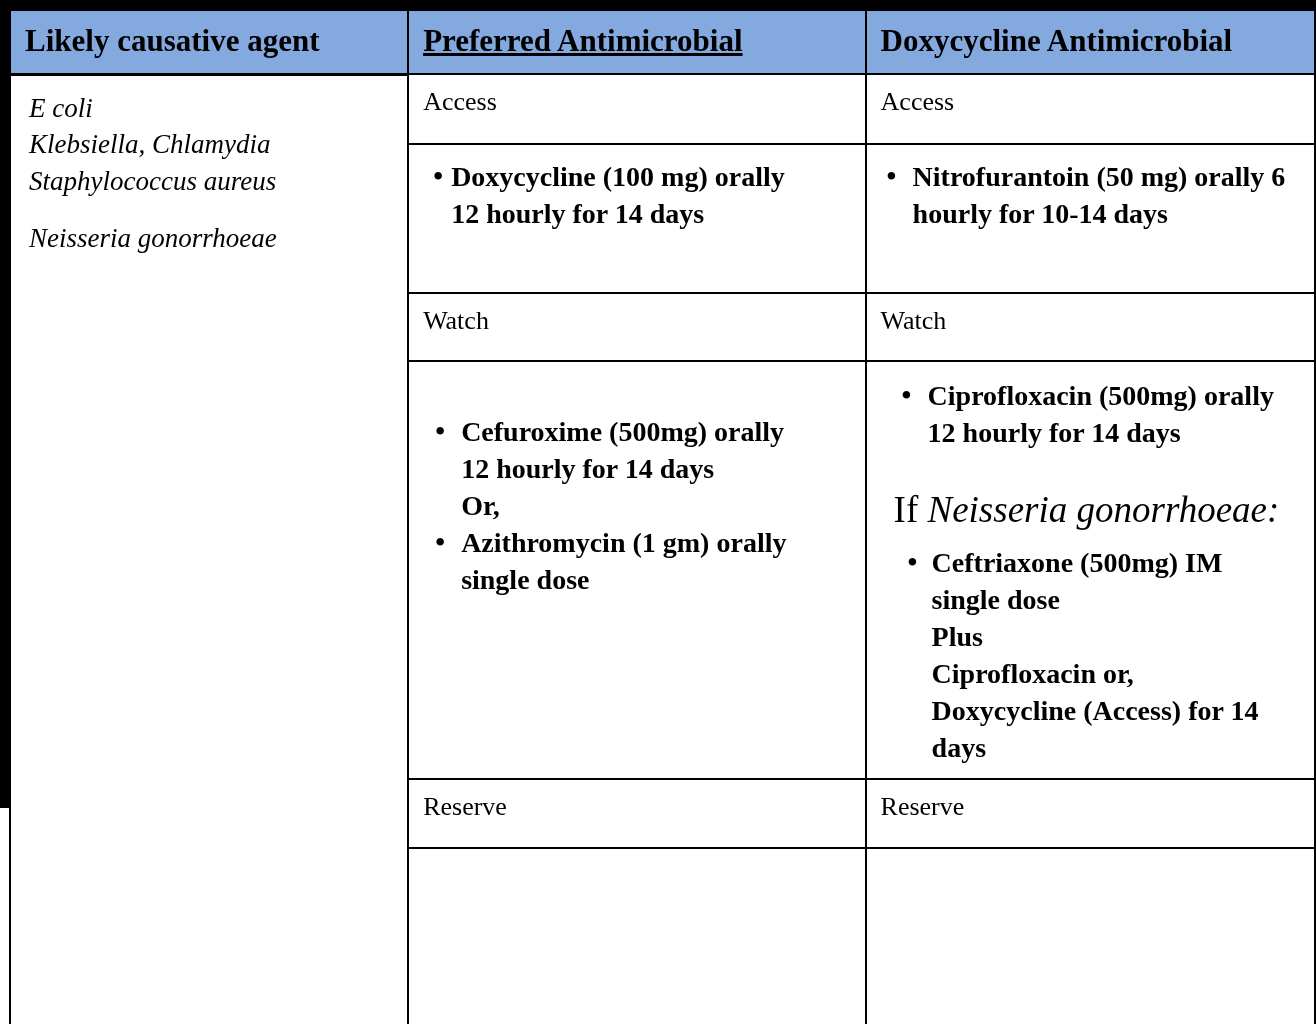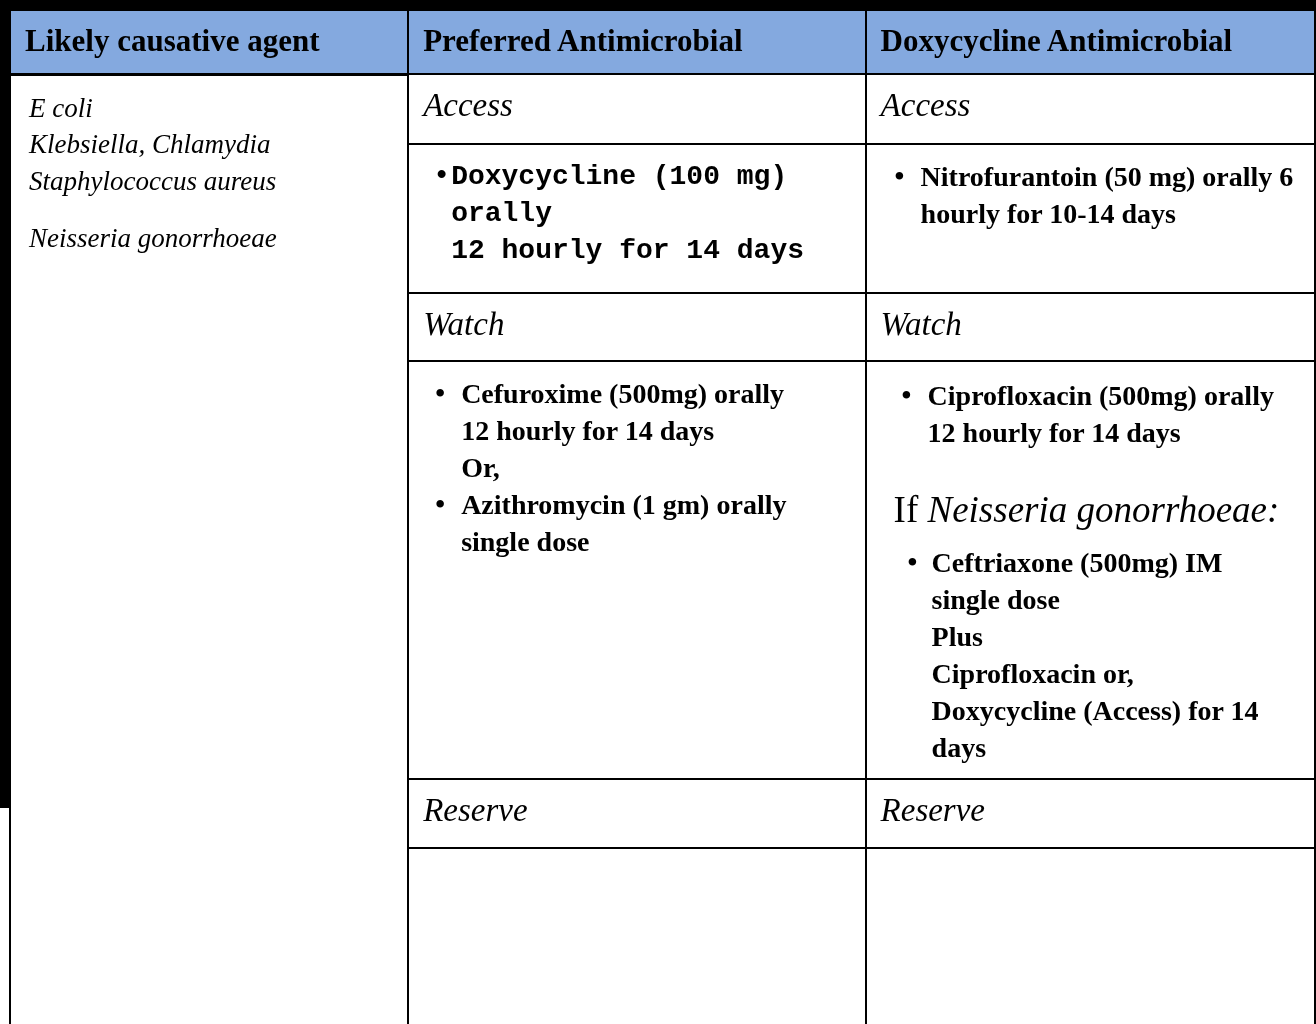--- a/index.html
+++ b/index.html
@@ -43,21 +43,21 @@
     font-weight: bold;
     font-size: 31px;
     text-align: left;
     vertical-align: middle;
     padding: 8px 0 10px 14px;
     height: 64px;
     box-sizing: border-box;
     letter-spacing: 0px;
   }
   thead th.col-agent  { width: 396px; }
-  thead th.col-pref   { width: 455px; }
+  thead th.col-pref   { width: 455px; text-decoration: underline; }
   thead th.col-alt    { width: 447px; }
 
   
   td {
     border: 2px solid #000;
     vertical-align: top;
     background: #ffffff;
     padding: 0;
   }
   td.agent-cell {
@@ -75,22 +75,21 @@
   
   .organism-list {
     font-style: italic;
     font-size: 27px;
     line-height: 1.37;
     white-space: pre-line;
   }
   .spacer-line { display: block; height: 20px; }
 
   .tier-label {
-    font-style: italic;
-    font-size: 33px;
+    font-size: 26px;
     line-height: 1.2;
   }
 
   .rx-list {
     list-style: none;
     margin: 0;
     padding: 0;
     font-weight: bold;
     font-size: 28px;
     line-height: 1.32;
@@ -103,21 +102,21 @@
   }
   .rx-list li::before {
     content: "\2022";
     position: absolute;
     left: 8px;
     top: -1px;
     font-size: 28px;
     line-height: 1.32;
   }
   
-  .rx-list.tight li { padding-left: 24px; font-family: Liberation Mono, monospace; }
+  .rx-list.tight li { padding-left: 24px; }
   .rx-list.tight li::before { left: 6px; }
 
   .rx-list.indent-sub li { padding-left: 38px; }
   .rx-list.indent-sub li::before { left: 14px; }
 
   .cond-line {
     font-weight: normal;
     font-size: 37px;
     line-height: 1.32;
     margin: 34px 0 10px 0;
@@ -161,41 +160,41 @@
       <tr>
         <td style="height:147px;">
           <div class="cell-pad-list">
             <ul class="rx-list tight">
               <li>Doxycycline (100 mg) orally
 12 hourly for 14 days</li>
             </ul>
           </div>
         </td>
         <td style="height:147px;">
-          <div class="cell-pad-list" style="padding-left:20px;">
+          <div class="cell-pad-list" style="padding-left:12px;">
             <ul class="rx-list">
               <li>Nitrofurantoin (50 mg) orally 6
 hourly for 10-14 days</li>
             </ul>
           </div>
         </td>
       </tr>
 
       <tr>
         <td style="height:66px;">
           <div class="cell-pad"><span class="tier-label">Watch</span></div>
         </td>
         <td style="height:66px;">
           <div class="cell-pad"><span class="tier-label">Watch</span></div>
         </td>
       </tr>
 
       <tr>
         <td style="height:415px;">
-          <div class="cell-pad-list" style="">
+          <div class="cell-pad-list" style="margin-top:38px;">
             <ul class="rx-list">
               <li>Cefuroxime (500mg) orally
 12 hourly for 14 days
 Or,</li>
               <li>Azithromycin (1 gm) orally
 single dose</li>
             </ul>
           </div>
         </td>
         <td style="height:415px;">

